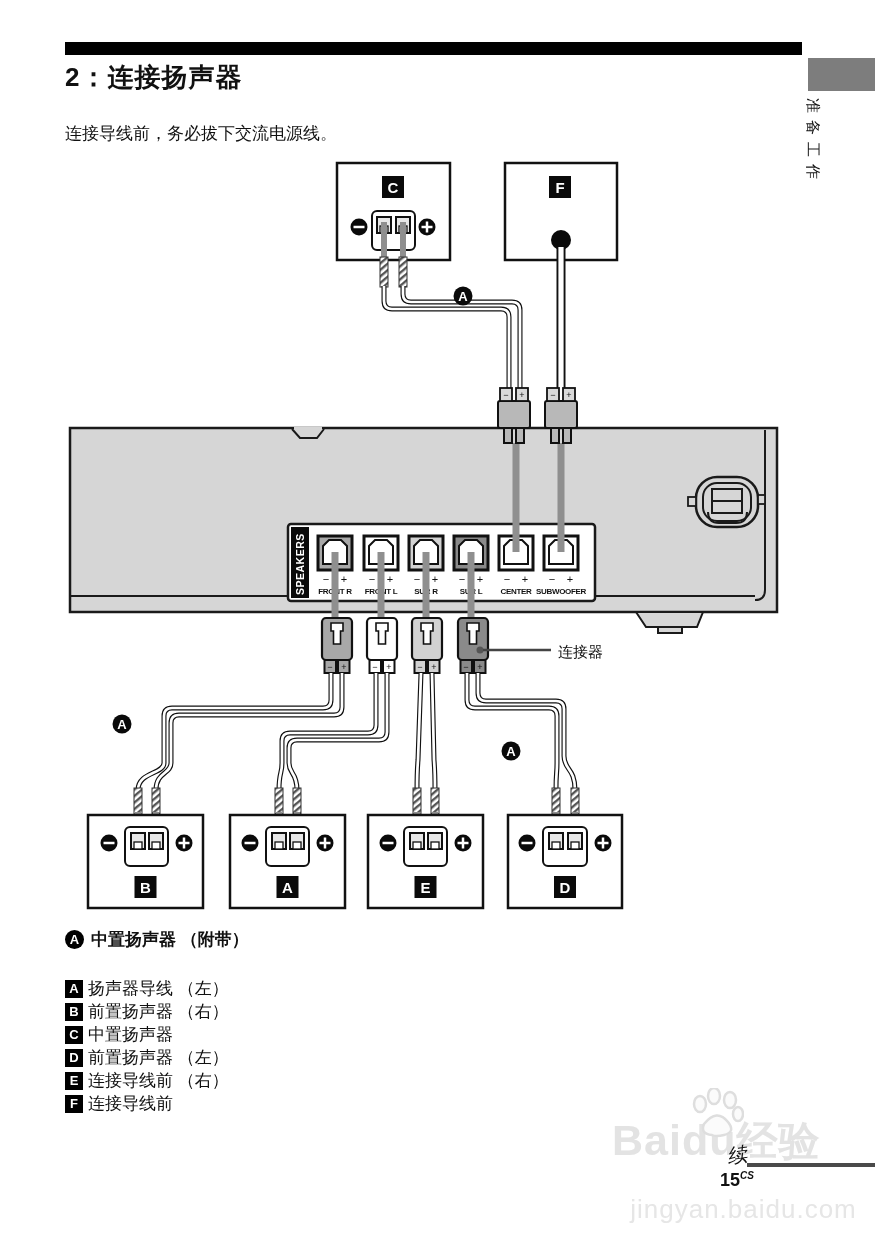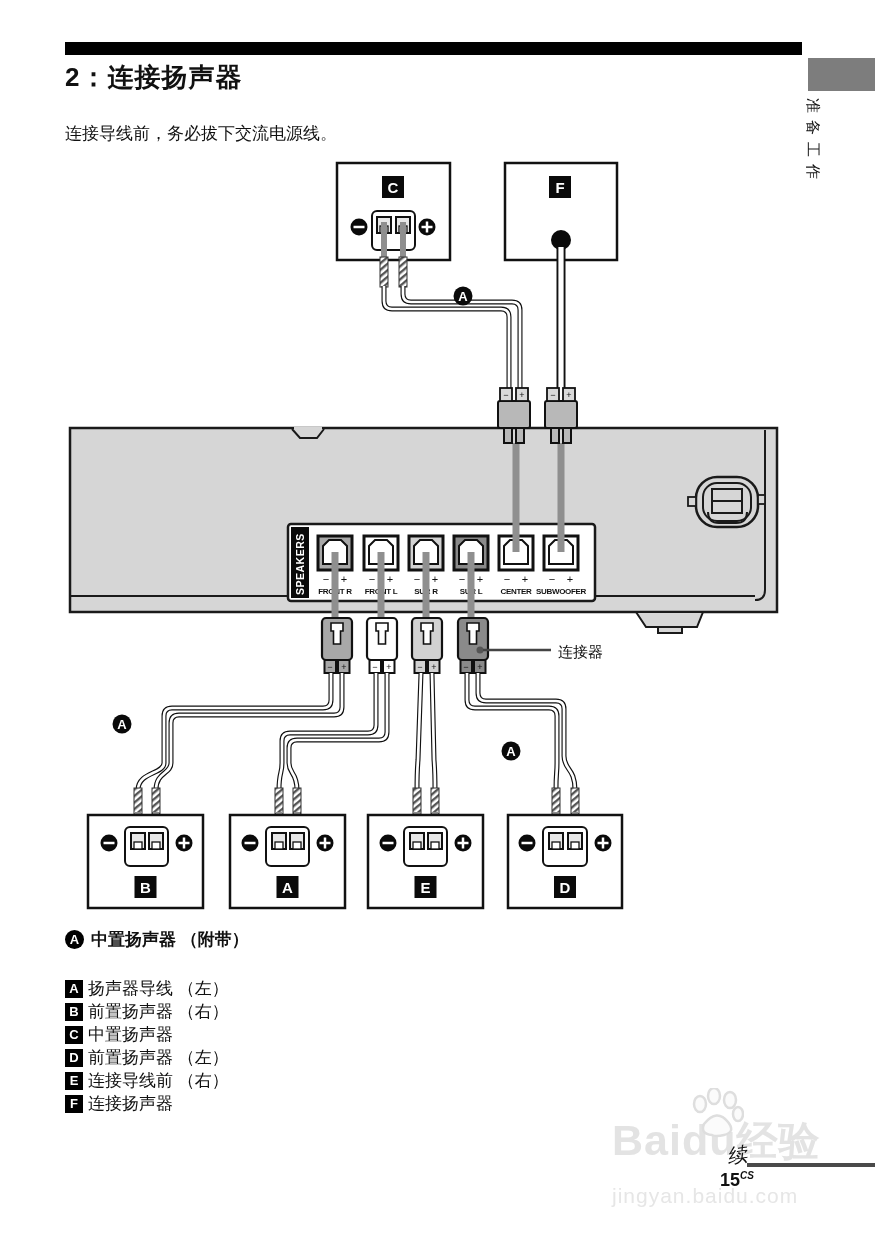--- a/index.html
+++ b/index.html
@@ -28,21 +28,21 @@
   .legend-cable{left:65px;top:928px;font-size:17px;font-weight:bold;display:flex;align-items:center;gap:7px;}
   .acirc{display:inline-flex;width:19px;height:19px;border-radius:50%;background:#000;color:#fff;
          font-size:13px;font-weight:bold;align-items:center;justify-content:center;}
   .legend-items{left:65px;top:977px;}
   .legend-row{display:flex;align-items:center;gap:5px;height:23px;font-size:17px;}
   .badge{display:inline-flex;width:18px;height:18px;background:#000;color:#fff;font-size:13px;
          font-weight:bold;align-items:center;justify-content:center;}
   .wm{left:612px;top:1114px;width:263px;color:#e3e3e3;z-index:1;}
   .wm-logo{position:relative;font-weight:bold;font-size:43px;letter-spacing:1px;height:62px;}
   .wm-cn{font-size:41px;}
-  .wm-url{font-size:21px;letter-spacing:1px;color:#e6e6e6;margin-top:8px;}
+  .wm-url{font-size:26px;letter-spacing:1px;color:#e6e6e6;margin-top:18px;text-align:center;}
   .pawsvg{position:absolute;left:78px;top:-26px;}
   .cont{left:727px;top:1142px;font-size:20px;font-style:italic;z-index:2;
         font-family:"Liberation Serif","DejaVu Serif",serif;transform:rotate(-8deg);}
   .footline{left:747px;top:1163px;width:128px;height:4px;background:#4a4a4a;z-index:2;}
   .pageno{left:720px;top:1170px;font-size:18px;font-weight:bold;z-index:2;}
   .pageno sup{font-size:10px;font-style:italic;font-weight:bold;}
 </style>
 </head>
 <body>
 
@@ -368,21 +368,21 @@
     <div class="legend-row">
       <span class="badge">D</span>
       <span>前置扬声器 （左）</span>
       </div>
     <div class="legend-row">
       <span class="badge">E</span>
       <span>连接导线前 （右）</span>
       </div>
     <div class="legend-row">
       <span class="badge">F</span>
-      <span>连接扬声器</span>
+      <span>连接导线前</span>
       </div>
   </div>
 
   <div class="abs wm">
     <div class="wm-logo">
       <span>Bai</span><span>du</span><span class="wm-cn">经验</span>
       <svg class="pawsvg" width="54" height="50" viewBox="0 0 54 50">
         <g fill="#fbfbfb" stroke="#dedede" stroke-width="2.5">
           <ellipse cx="10" cy="16" rx="6" ry="8"></ellipse>
           <ellipse cx="24" cy="8" rx="6" ry="8"></ellipse>

